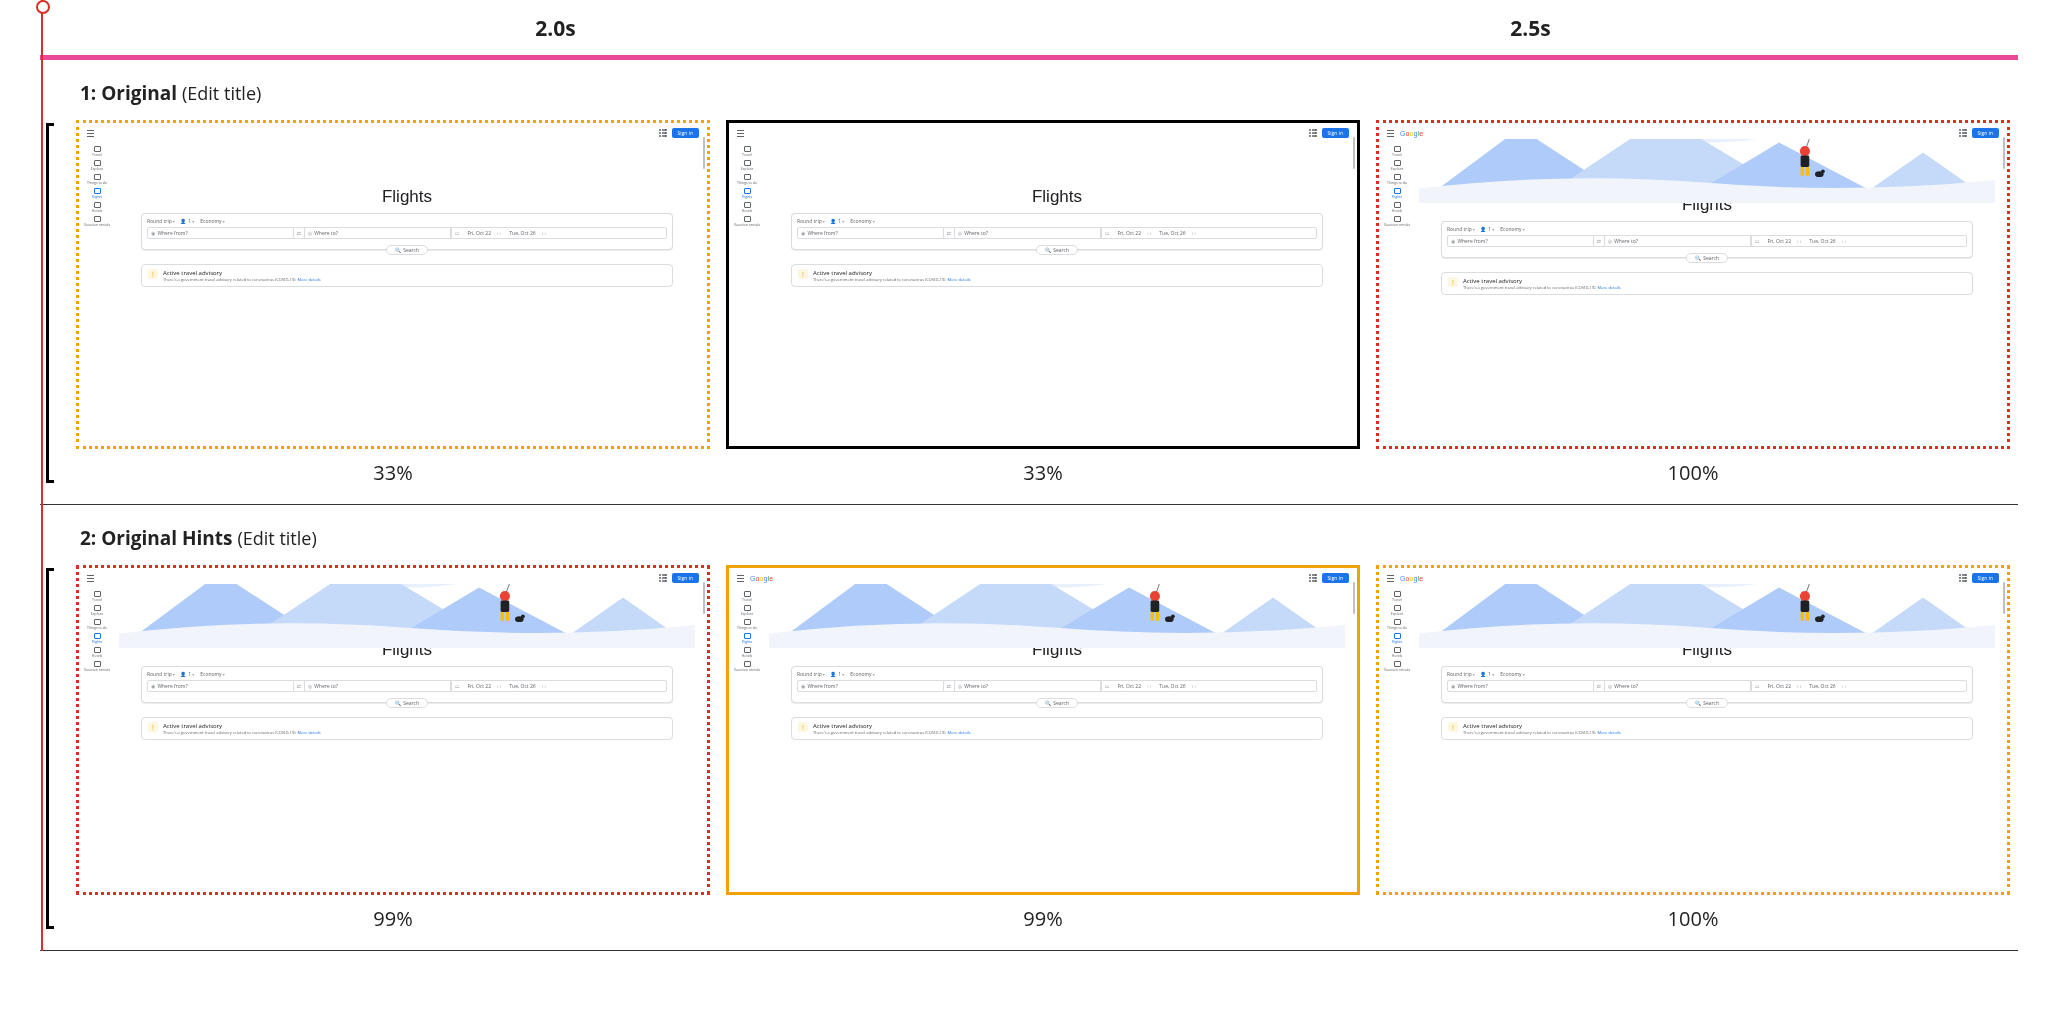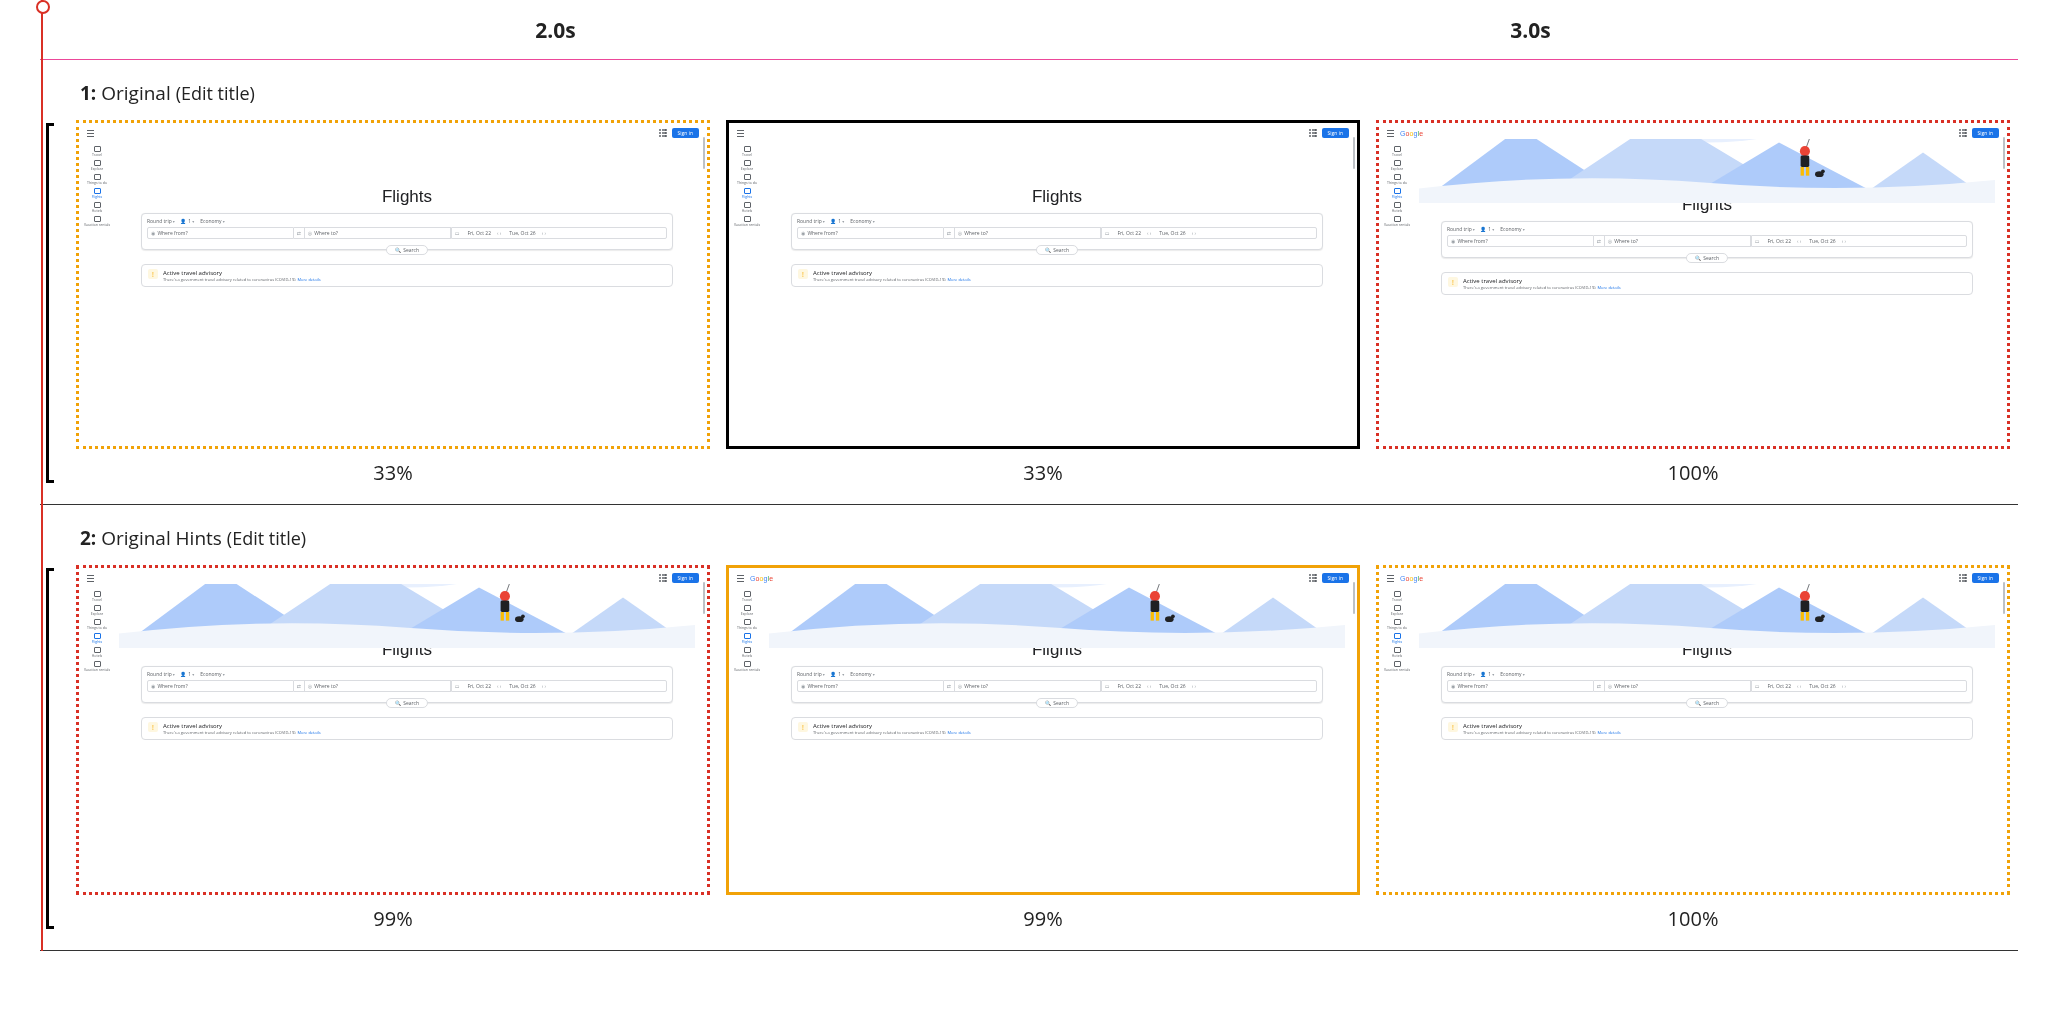--- a/index.html
+++ b/index.html
@@ -34,42 +34,42 @@
 
   .outer {
     position: relative;
     padding-left: 10px;
   }
 
   .time-header {
     display: flex;
     height: 60px;
     align-items: center;
-    border-bottom: 1px solid #ec4899;
+    border-bottom: 5px solid #ec4899;
     margin-left: 0;
   }
   .time-header .gutter { width: 28px; flex: 0 0 28px; }
   .time-header .cell {
     flex: 1;
     text-align: center;
     font-weight: 700;
     font-size: 21px;
   }
 
   .row-block {
     border-bottom: 1px solid #333;
     padding-bottom: 18px;
     margin-left: 0;
   }
   .row-title {
     padding: 20px 0 14px 40px;
     font-size: 19px;
   }
   .row-title .idx { font-weight: 700; }
-  .row-title .name { font-weight: 400; margin-top: 32px; }
+  .row-title .name { font-weight: 700; margin-top: 32px; }
   .row-title .editlink {
     font-weight: 400;
     color: #222;
     font-size: 18px;
   }
 
   .frame-row {
     display: flex;
     align-items: stretch;
   }
@@ -254,21 +254,21 @@
 </style>
 </head>
 <body>
 
 <div class="outer">
   <div class="timeline-line"></div>
 
   <div class="time-header">
     <div class="gutter"></div>
     <div class="cell">2.0s</div>
-    <div class="cell">3.0s</div>
+    <div class="cell">2.5s</div>
   </div>
 
   <div id="rows">
       <div class="row-block">
         <div class="row-title"><span class="idx">1: </span><span class="name">Original </span><span class="editlink">(Edit title)</span></div>
         <div class="frame-row">
           <div class="gutter">
             <div class="gutter-bar"></div>
           </div>
           <div class="frame-cell">

